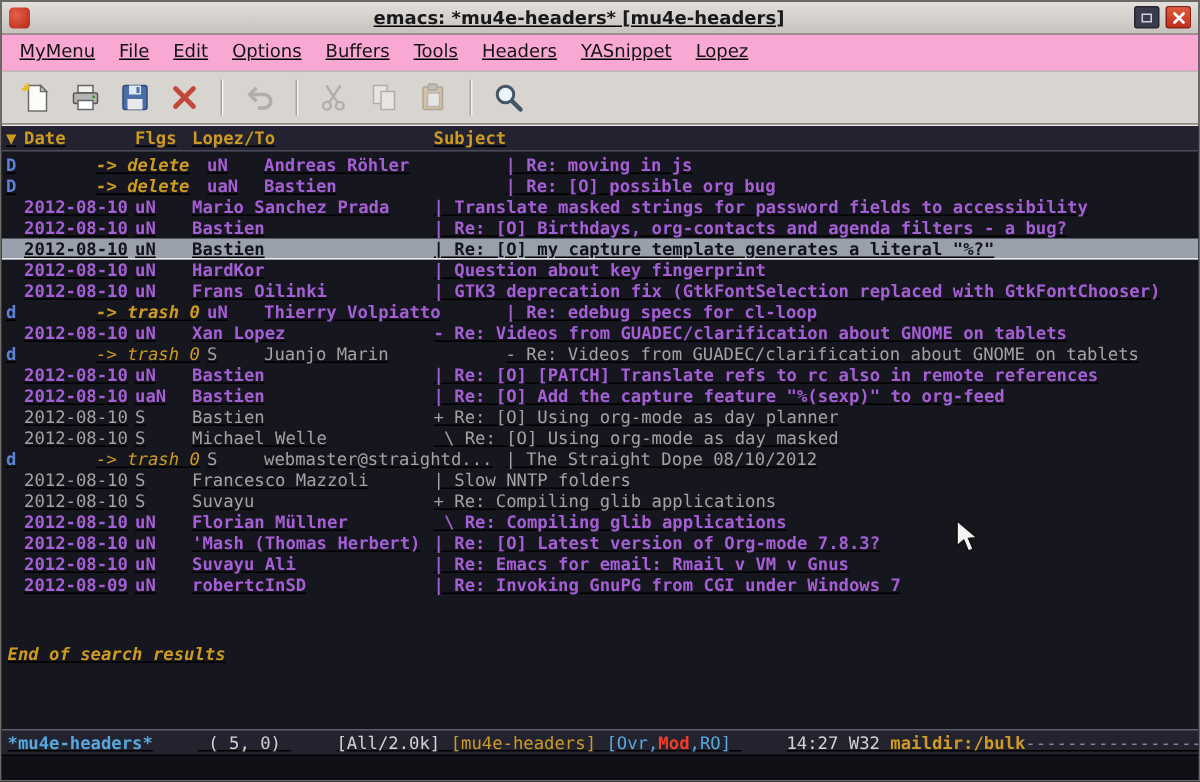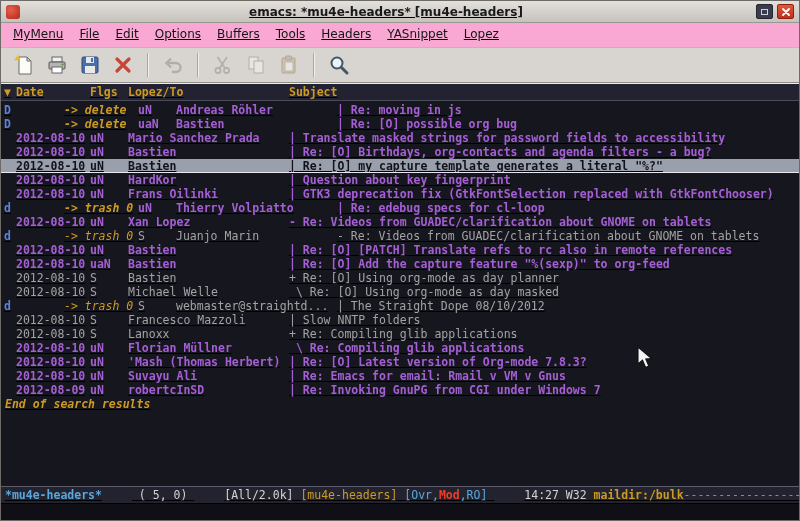--- a/index.html
+++ b/index.html
@@ -56,21 +56,21 @@
   .hrow { display:flex; height:14px; line-height:14px; white-space:pre; }
   .hrow .c-mark { color:#5d82d6; font-weight:bold; font-style:normal; }
   .unread { color:#a55fd5; font-weight:bold; }
   .read { color:#a3a3a3; font-weight:normal; }
   .marked .c-date { color:#cd9a22; font-style:italic;margin-left:48px; }
   .current { background:#9aa0ab; border-bottom:1px solid #e8e8ee; }
   .current .c-date, .current .c-flags, .current .c-from, .current .c-subj,
   .current .c-mark { color:#12121c !important; font-style:normal; }
 
   .end-line { color:#cd9a22; font-style:italic; font-weight:bold;
-              height:14px; line-height:14px; padding-left:4px; white-space:pre; }
+              height:14px; line-height:14px; padding-left:4px; white-space:pre;margin-top:32px; }
 
   
   .modeline { height:18px; flex:0 0 18px; line-height:17px; background:#23232f;
               border-top:1px solid #5c5c6c; border-bottom:1px solid #000;
               padding-left:4px; white-space:pre; overflow:hidden; }
   .ml-buffer { color:#58a8de; font-weight:bold; }
   .ml-plain { color:#d2d2d2;margin-left:30px; }
   .ml-accent { color:#cd9a22; }
   .ml-accent-bold { color:#cd9a22; font-weight:bold; }
   .ml-cyan { color:#58a8de; }
@@ -299,21 +299,21 @@
     <span class="cell c-mark"></span>
     <span class="cell c-date">2012-08-10</span>
     <span class="cell c-flags">S</span>
     <span class="cell c-from">Francesco Mazzoli</span>
     <span class="cell c-subj">| Slow NNTP folders</span>
   </div>
           <div class="hrow read">
     <span class="cell c-mark"></span>
     <span class="cell c-date">2012-08-10</span>
     <span class="cell c-flags">S</span>
-    <span class="cell c-from">Lanoxx</span>
+    <span class="cell c-from">Suvayu</span>
     <span class="cell c-subj">+ Re: Compiling glib applications</span>
   </div>
           <div class="hrow unread">
     <span class="cell c-mark"></span>
     <span class="cell c-date">2012-08-10</span>
     <span class="cell c-flags">uN</span>
     <span class="cell c-from">Florian Müllner</span>
     <span class="cell c-subj"> \ Re: Compiling glib applications</span>
   </div>
           <div class="hrow unread">

